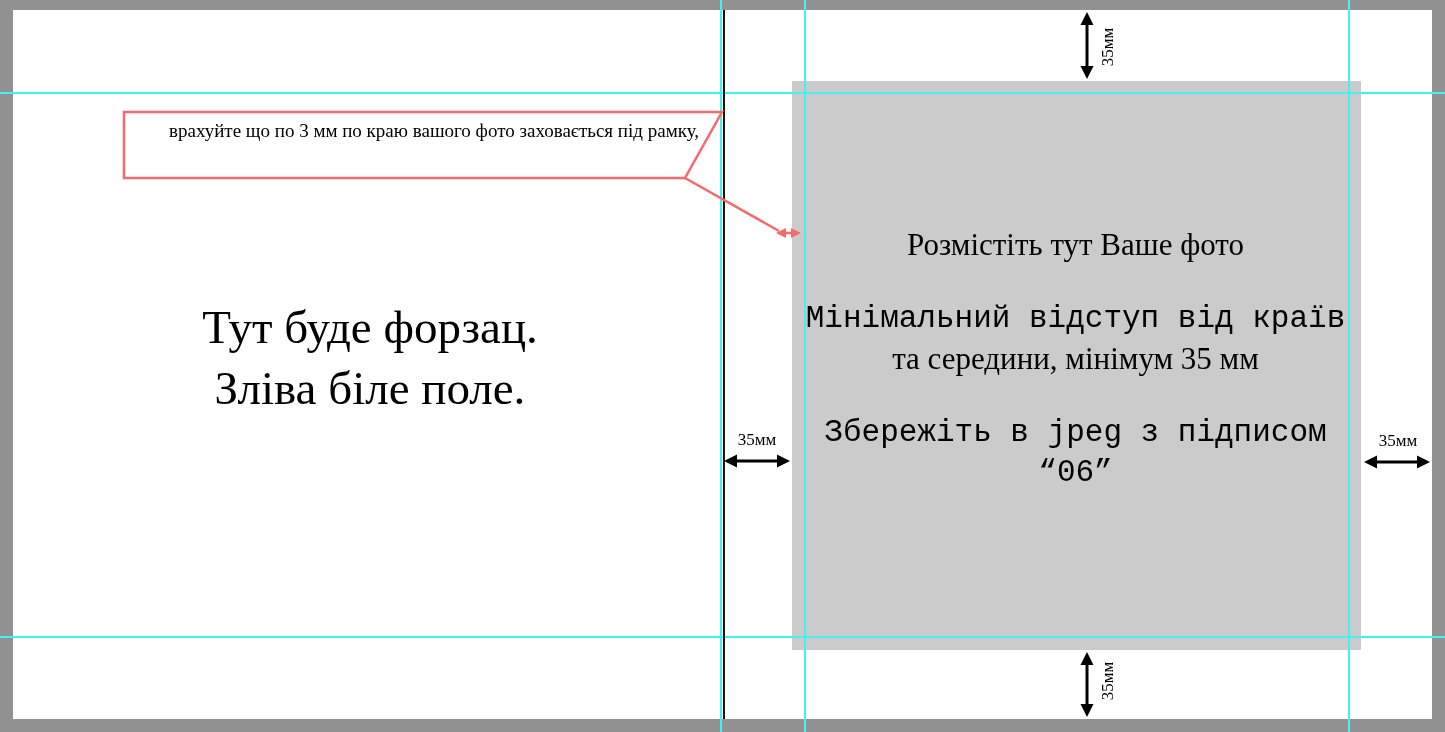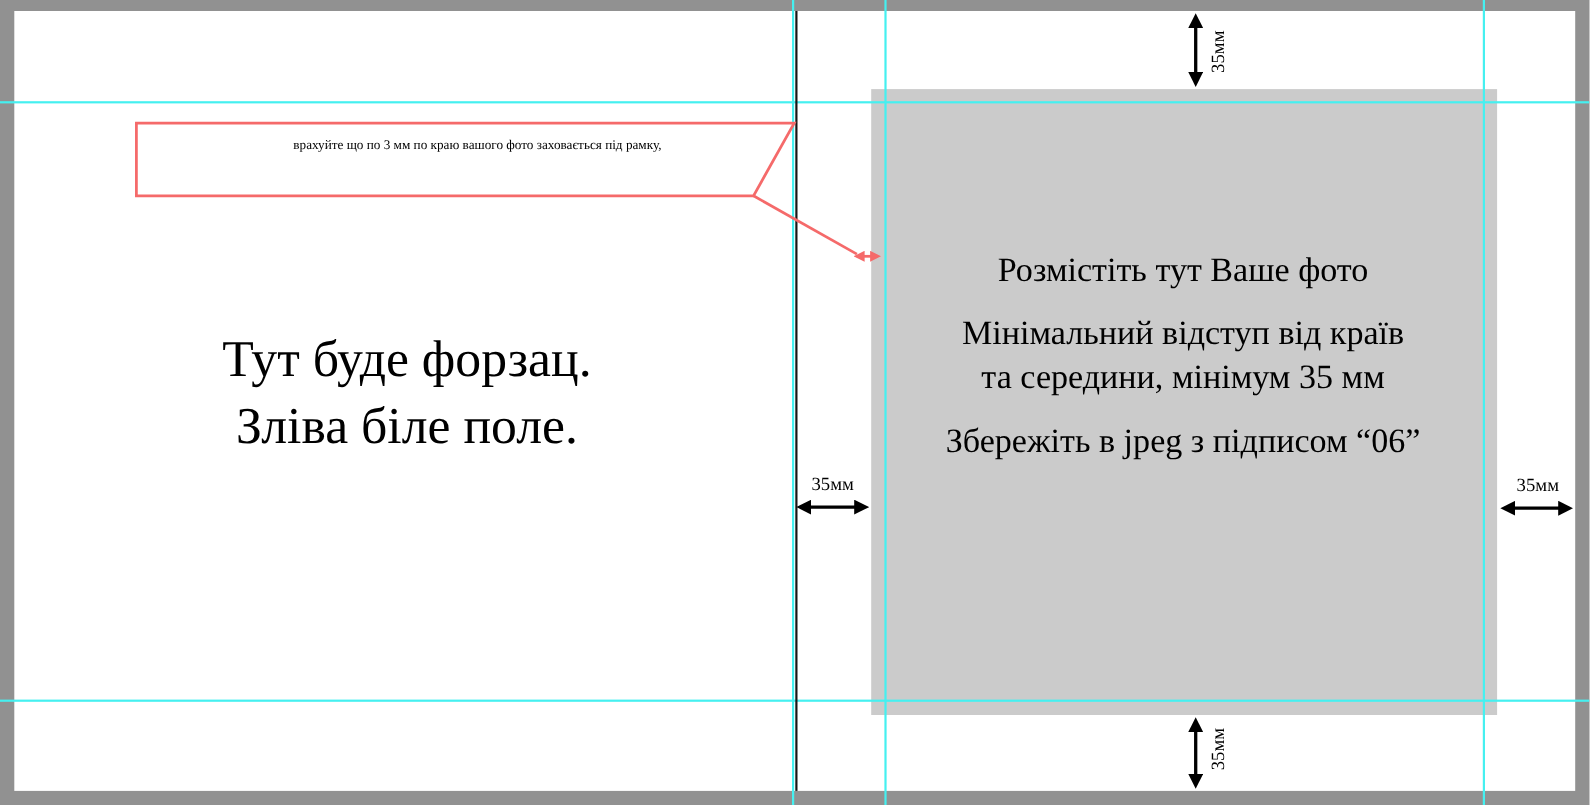--- a/index.html
+++ b/index.html
@@ -24,22 +24,22 @@
     position:absolute; left:723px; top:10px; width:2px; height:709px;
     background:#161616;
   }
   .annot-svg {
     position:absolute; left:0; top:0; width:1445px; height:732px;
     pointer-events:none;
   }
   .txt { position:absolute; color:#000000; text-align:center; }
   .left-page-text { left:75px; top:297px; width:590px; font-size:47px; line-height:61px; }
   .photo-text { left:792px; top:225px; width:567px; font-size:31px; line-height:40px; }
-  .photo-text .gap { margin-top:18px; }
-  .callout-text { left:134px; top:119px; width:600px; font-size:12px; line-height:24px; }
+  .photo-text .gap { margin-top:34px;font-family:Liberation Mono, monospace; }
+  .callout-text { left:134px; top:119px; width:600px; font-size:19px; line-height:24px; }
   .mm-label { font-size:17px; width:60px; white-space:nowrap; }
   .mm-top { left:1078px; top:37px; transform:rotate(-90deg); }
   .mm-bottom { left:1078px; top:671px; transform:rotate(-90deg); }
   .mm-left { left:727px; top:430px; }
   .mm-right { left:1368px; top:431px; }
 </style>
 </head>
 <body>
 
 <div class="stage">

